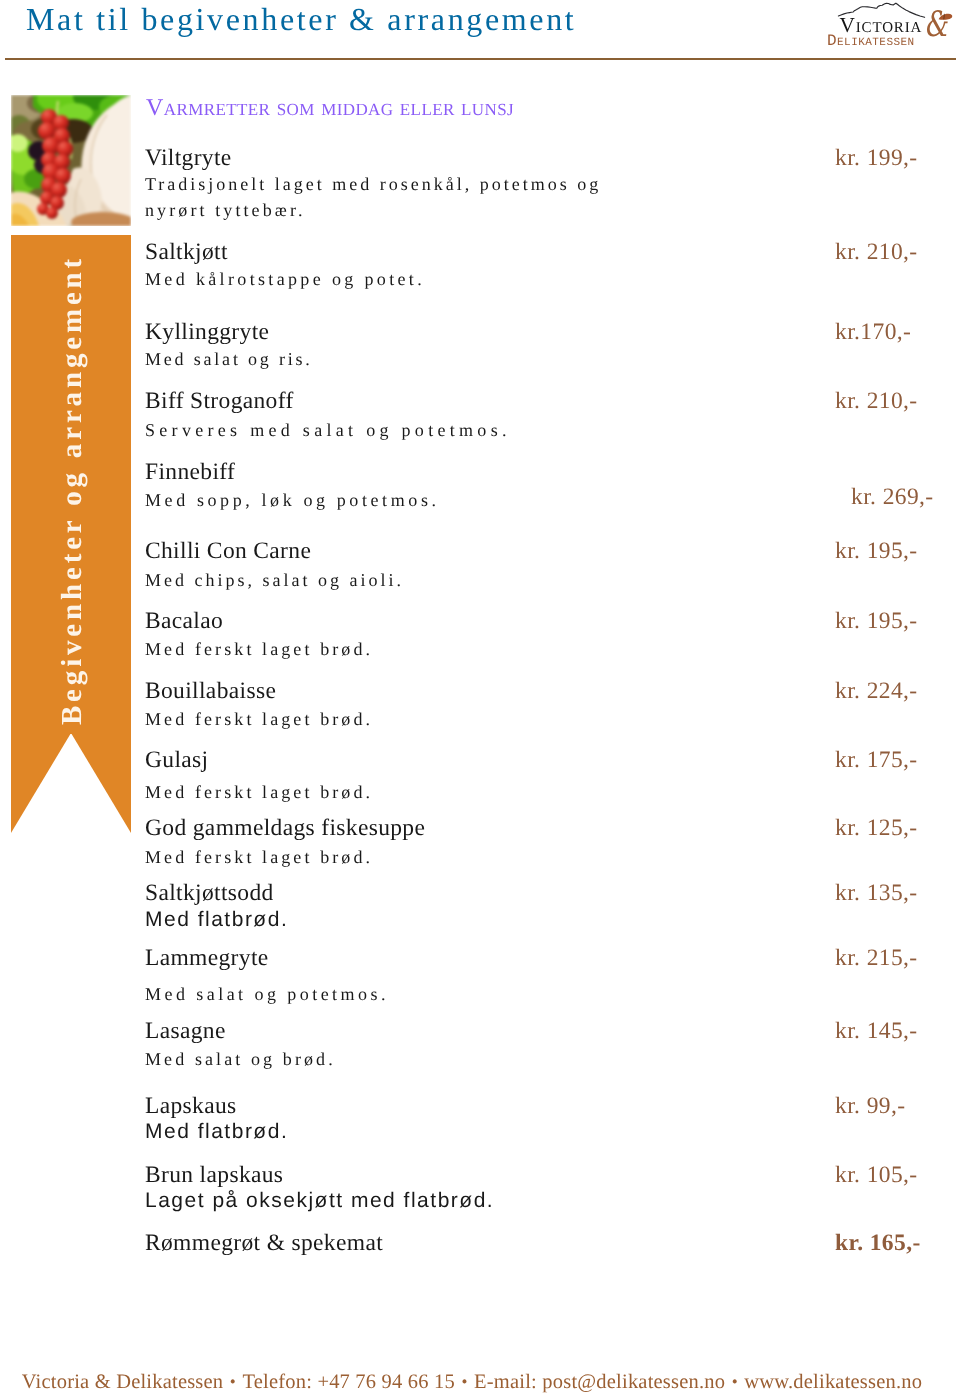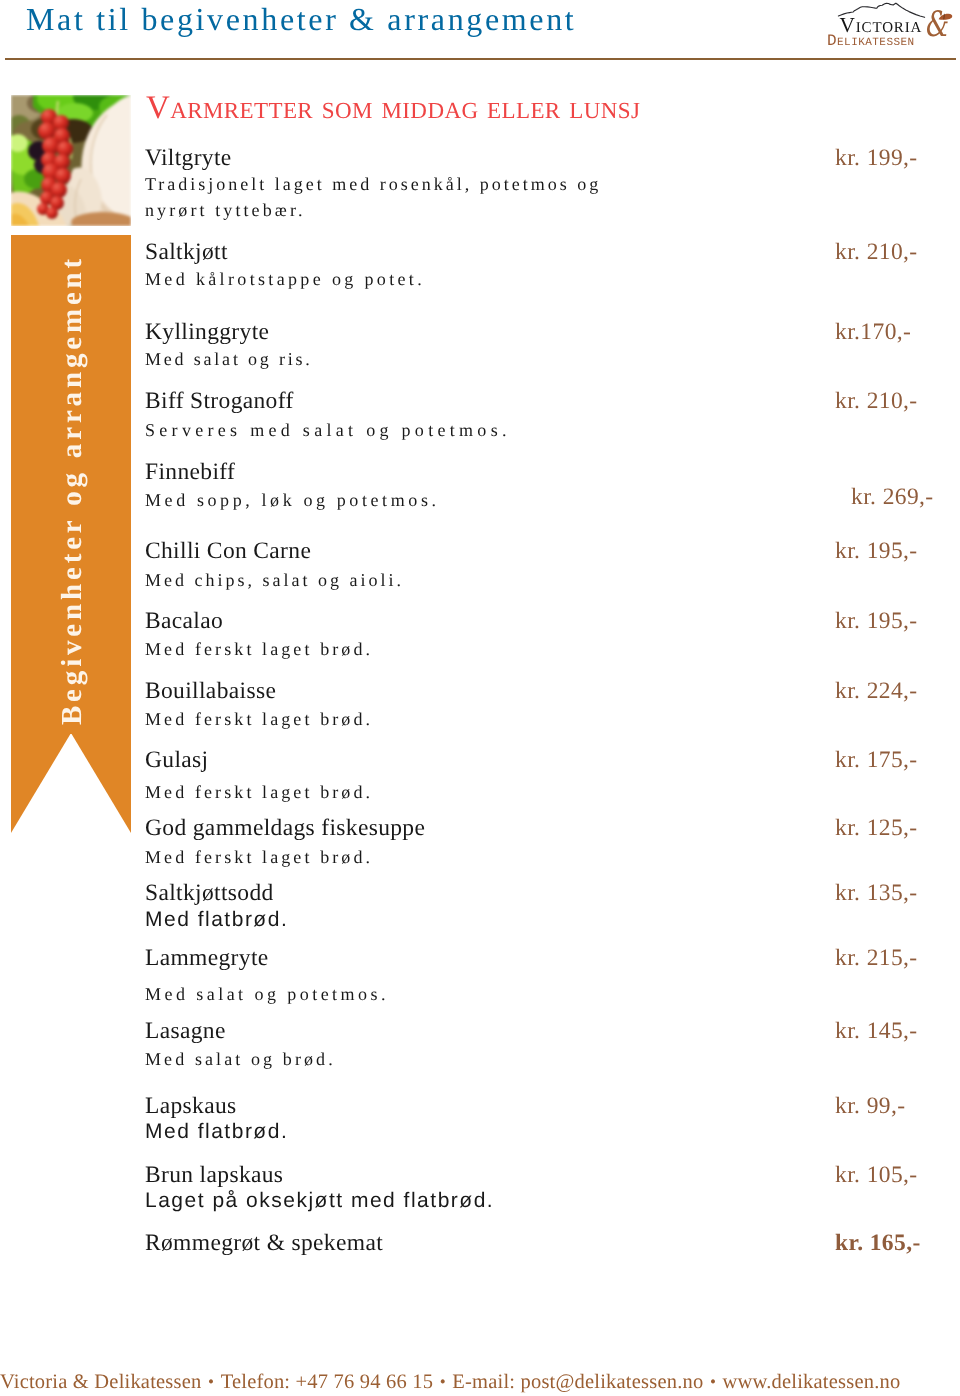--- a/index.html
+++ b/index.html
@@ -31,37 +31,37 @@
   .ribbon-tail{position:absolute;left:11px;top:733px;width:0;height:0;
      border-left:60px solid #e08626;border-right:60px solid #e08626;
      border-bottom:100px solid transparent;}
   .ribbon-label{position:absolute;left:11px;top:235px;width:499px;height:119px;
      transform-origin:0 0;transform:translate(2px,5.5px) rotate(-90deg) translate(-499px,0);
      display:flex;align-items:center;justify-content:center;
      color:#fdf4e8;font-family:"Liberation Serif",serif;font-weight:bold;box-sizing:border-box;
      font-size:29px;letter-spacing:3.83px;white-space:nowrap;}
 
   
-  .section-title{position:absolute;left:146px;top:97.4px;font-size:33px;color:#ef4444;
+  .section-title{position:absolute;left:146px;top:97.4px;font-size:24px;color:#8b5cf6;
       font-variant:small-caps;letter-spacing:0.4px;white-space:nowrap;line-height:23px;}
 
   
   .item-name{position:absolute;left:145px;font-size:23.5px;color:#191919;
       letter-spacing:0.35px;white-space:nowrap;line-height:24px;}
   .item-desc{position:absolute;left:145px;font-size:18px;color:#191919;
       letter-spacing:3.1px;white-space:nowrap;line-height:19px;}
   .item-desc.alt{font-family:"Liberation Sans",sans-serif;letter-spacing:1.5px;font-size:21px;}
   .item-price{position:absolute;left:835px;font-size:23.5px;color:#8f5c3c;
       letter-spacing:0.4px;white-space:nowrap;line-height:24px;}
 
   
   .tagline{position:absolute;top:1328.5px;left:146px;width:auto;text-align:left;white-space:nowrap;
       font-style:italic;font-size:24px;color:#9b5f33;letter-spacing:1.6px;line-height:25px;}
   .contact .sep{display:inline-block;padding:0 6.5px;font-size:17px;vertical-align:1.5px;}
-  .contact{position:absolute;top:1370.5px;left:0;width:944px;text-align:left;
+  .contact{position:absolute;top:1370.5px;left:0;width:944px;text-align:center;
       font-size:20.5px;color:#9b5f33;letter-spacing:0.2px;line-height:21px;}
 </style>
 </head>
 <body>
 
 <div class="page">
 
   <div class="page-title">Mat til begivenheter &amp; arrangement</div>
   <div class="hrule"></div>
 

